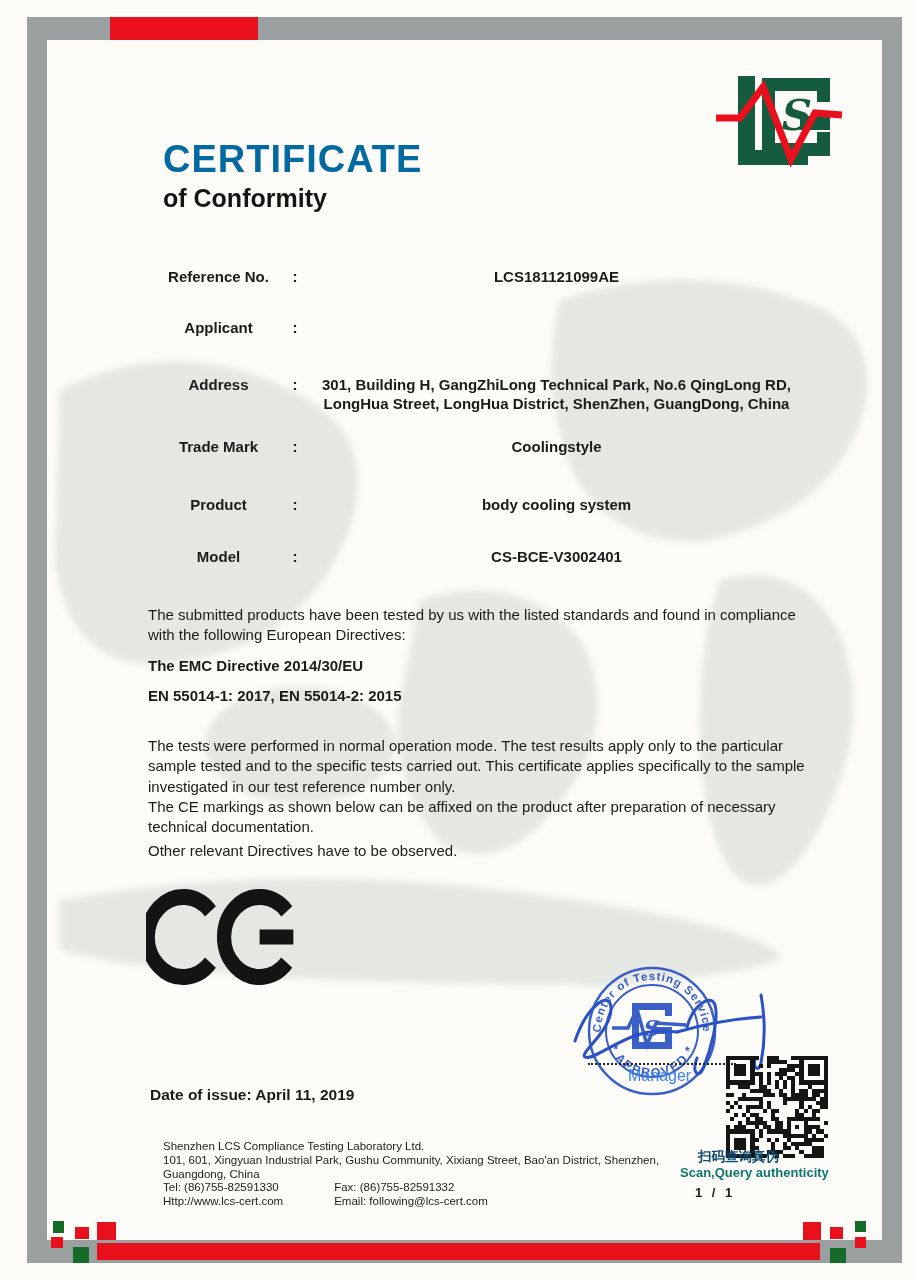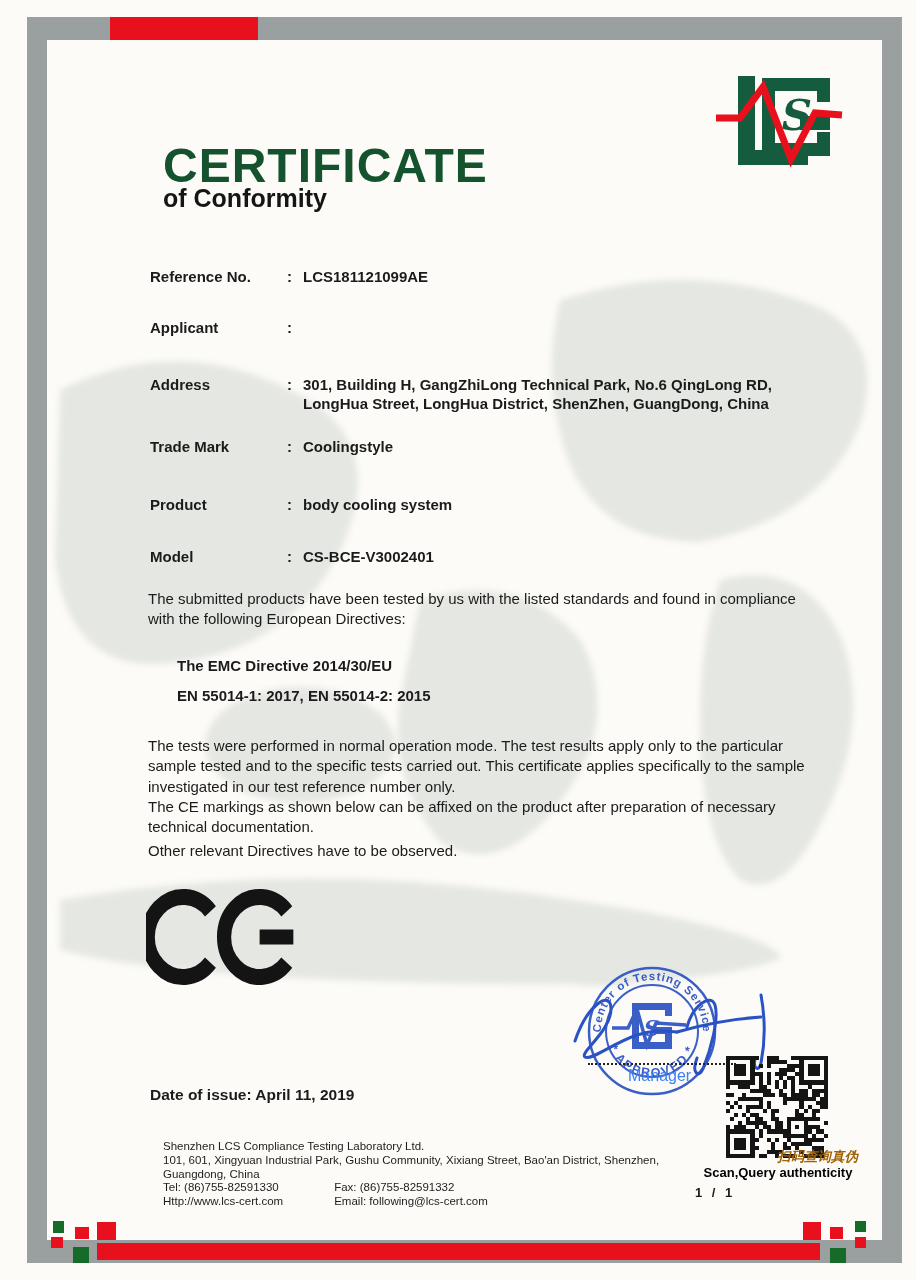--- a/index.html
+++ b/index.html
@@ -13,42 +13,42 @@
   .bar { position:absolute; background:#9aa0a0; }
   .bar-left   { left:27px;  top:17px;   width:20px;  height:1246px; }
   .bar-right  { left:882px; top:17px;   width:20px;  height:1246px; }
   .bar-top    { left:27px;  top:17px;   width:875px; height:23px; }
   .bar-bottom { left:27px;  top:1240px; width:875px; height:23px; }
   .red-top    { position:absolute; left:110px; top:17px;   width:148px; height:23px; background:#e8101c; }
   .red-bottom { position:absolute; left:97px;  top:1243px; width:723px; height:17px; background:#e8101c; }
   .sq { position:absolute; }
   .sq.red { background:#e8101c; } .sq.green { background:#176b28; }
   
-  .title    { position:absolute; left:163px; top:138px; font-size:48px; font-weight:bold; letter-spacing:1px; color:#14532d; }
+  .title    { position:absolute; left:163px; top:138px; font-size:38px; font-weight:bold; letter-spacing:1px; color:#0369a1; }
   .subtitle { position:absolute; left:163px; top:184px; font-size:25px; font-weight:bold; color:#151515; }
   .logo-svg { position:absolute; left:712px; top:70px; width:172px; height:106px; }
   
-  .field { position:absolute; left:150px; width:660px; display:flex; font-size:15px; font-weight:bold; line-height:1.25; }
+  .field { position:absolute; left:150px; width:660px; display:flex; font-size:15px; font-weight:bold; line-height:1.25;text-align:center; }
   .f-label { width:137px; flex:none; }
   .f-colon { width:16px;  flex:none; }
   .f-value { flex:1; }
   
   .para { position:absolute; left:148px; width:672px; font-size:15px; line-height:1.35; }
-  .para.bold { font-weight:bold;margin-left:29px; }
+  .para.bold { font-weight:bold; }
   
   .ce-svg    { position:absolute; left:146px; top:884px; width:158px; height:106px; }
   .date-line { position:absolute; left:150px; top:1046px; font-size:15.5px; font-weight:bold;margin-top:40px; }
   .stamp-svg { position:absolute; left:575px; top:955px; width:210px; height:155px; opacity:.92; }
   .sig-svg   { position:absolute; left:565px; top:975px; width:215px; height:105px; }
   .dotline   { position:absolute; left:588px; top:1063px; width:148px; border-top:2px dotted #222; }
   .signer    { position:absolute; left:628px; top:1067px; font-size:16px; font-weight:500; color:#3b82f6; }
   
   .qr-svg  { position:absolute; left:726px; top:1056px; width:102px; height:102px; }
-  .qr-zh   { position:absolute; left:698px; top:1148px; width:160px; text-align:right; font-size:13.5px; font-weight:bold; color:#a16207;font-style:italic; }
-  .qr-en   { position:absolute; left:680px; top:1165px; width:196px; text-align:center; font-size:13px; font-weight:bold; color:#000000; }
+  .qr-zh   { position:absolute; left:698px; top:1148px; width:160px; text-align:left; font-size:13.5px; font-weight:bold; color:#0c4a6e; }
+  .qr-en   { position:absolute; left:680px; top:1165px; width:196px; text-align:left; font-size:13px; font-weight:bold; color:#0f766e; }
   .pagenum { position:absolute; left:695px; top:1185px; font-size:13px; font-weight:bold; letter-spacing:3px; }
   .footer  { position:absolute; left:163px; top:1140px; width:520px; font-size:11.5px; line-height:1.2; color:#1d1d1d; }
   .footer .row span { display:inline-block; }
   .footer .c1 { width:168px; }
   
   .map-svg { position:absolute; left:0; top:0; width:916px; height:1280px; pointer-events:none; }
 </style>
 </head>
 <body>
 
@@ -128,21 +128,21 @@
     <span class="f-label">Product</span>
     <span class="f-colon">:</span>
     <span class="f-value">body cooling system</span>
   </div>
   <div class="field" style="top:548px">
     <span class="f-label">Model</span>
     <span class="f-colon">:</span>
     <span class="f-value">CS-BCE-V3002401</span>
   </div>
 
-  <div class="para" style="top:589px">The submitted products have been tested by us with the listed standards and found in compliance with the following European Directives:</div>
+  <div class="para" style="top:605px">The submitted products have been tested by us with the listed standards and found in compliance with the following European Directives:</div>
   <div class="para bold" style="top:656px">The EMC Directive 2014/30/EU</div>
   <div class="para bold" style="top:686px">EN 55014-1: 2017, EN 55014-2: 2015</div>
   <div class="para" style="top:797px">The CE markings as shown below can be affixed on the product after preparation of necessary technical documentation.</div>
   <div class="para" style="top:736px">The tests were performed in normal operation mode. The test results apply only to the particular sample tested and to the specific tests carried out. This certificate applies specifically to the sample investigated in our test reference number only.</div>
   <div class="para" style="top:841px">Other relevant Directives have to be observed.</div>
 
   <svg class="ce-svg" viewBox="0 0 178 106" preserveAspectRatio="none">
     <g fill="none" stroke="#141414" stroke-width="16">
       <path d="M 72.6,27.3 A 40,40 0 1 0 72.6,78.7"></path>
       <path d="M 158.6,27.3 A 40,40 0 1 0 158.6,78.7"></path>

